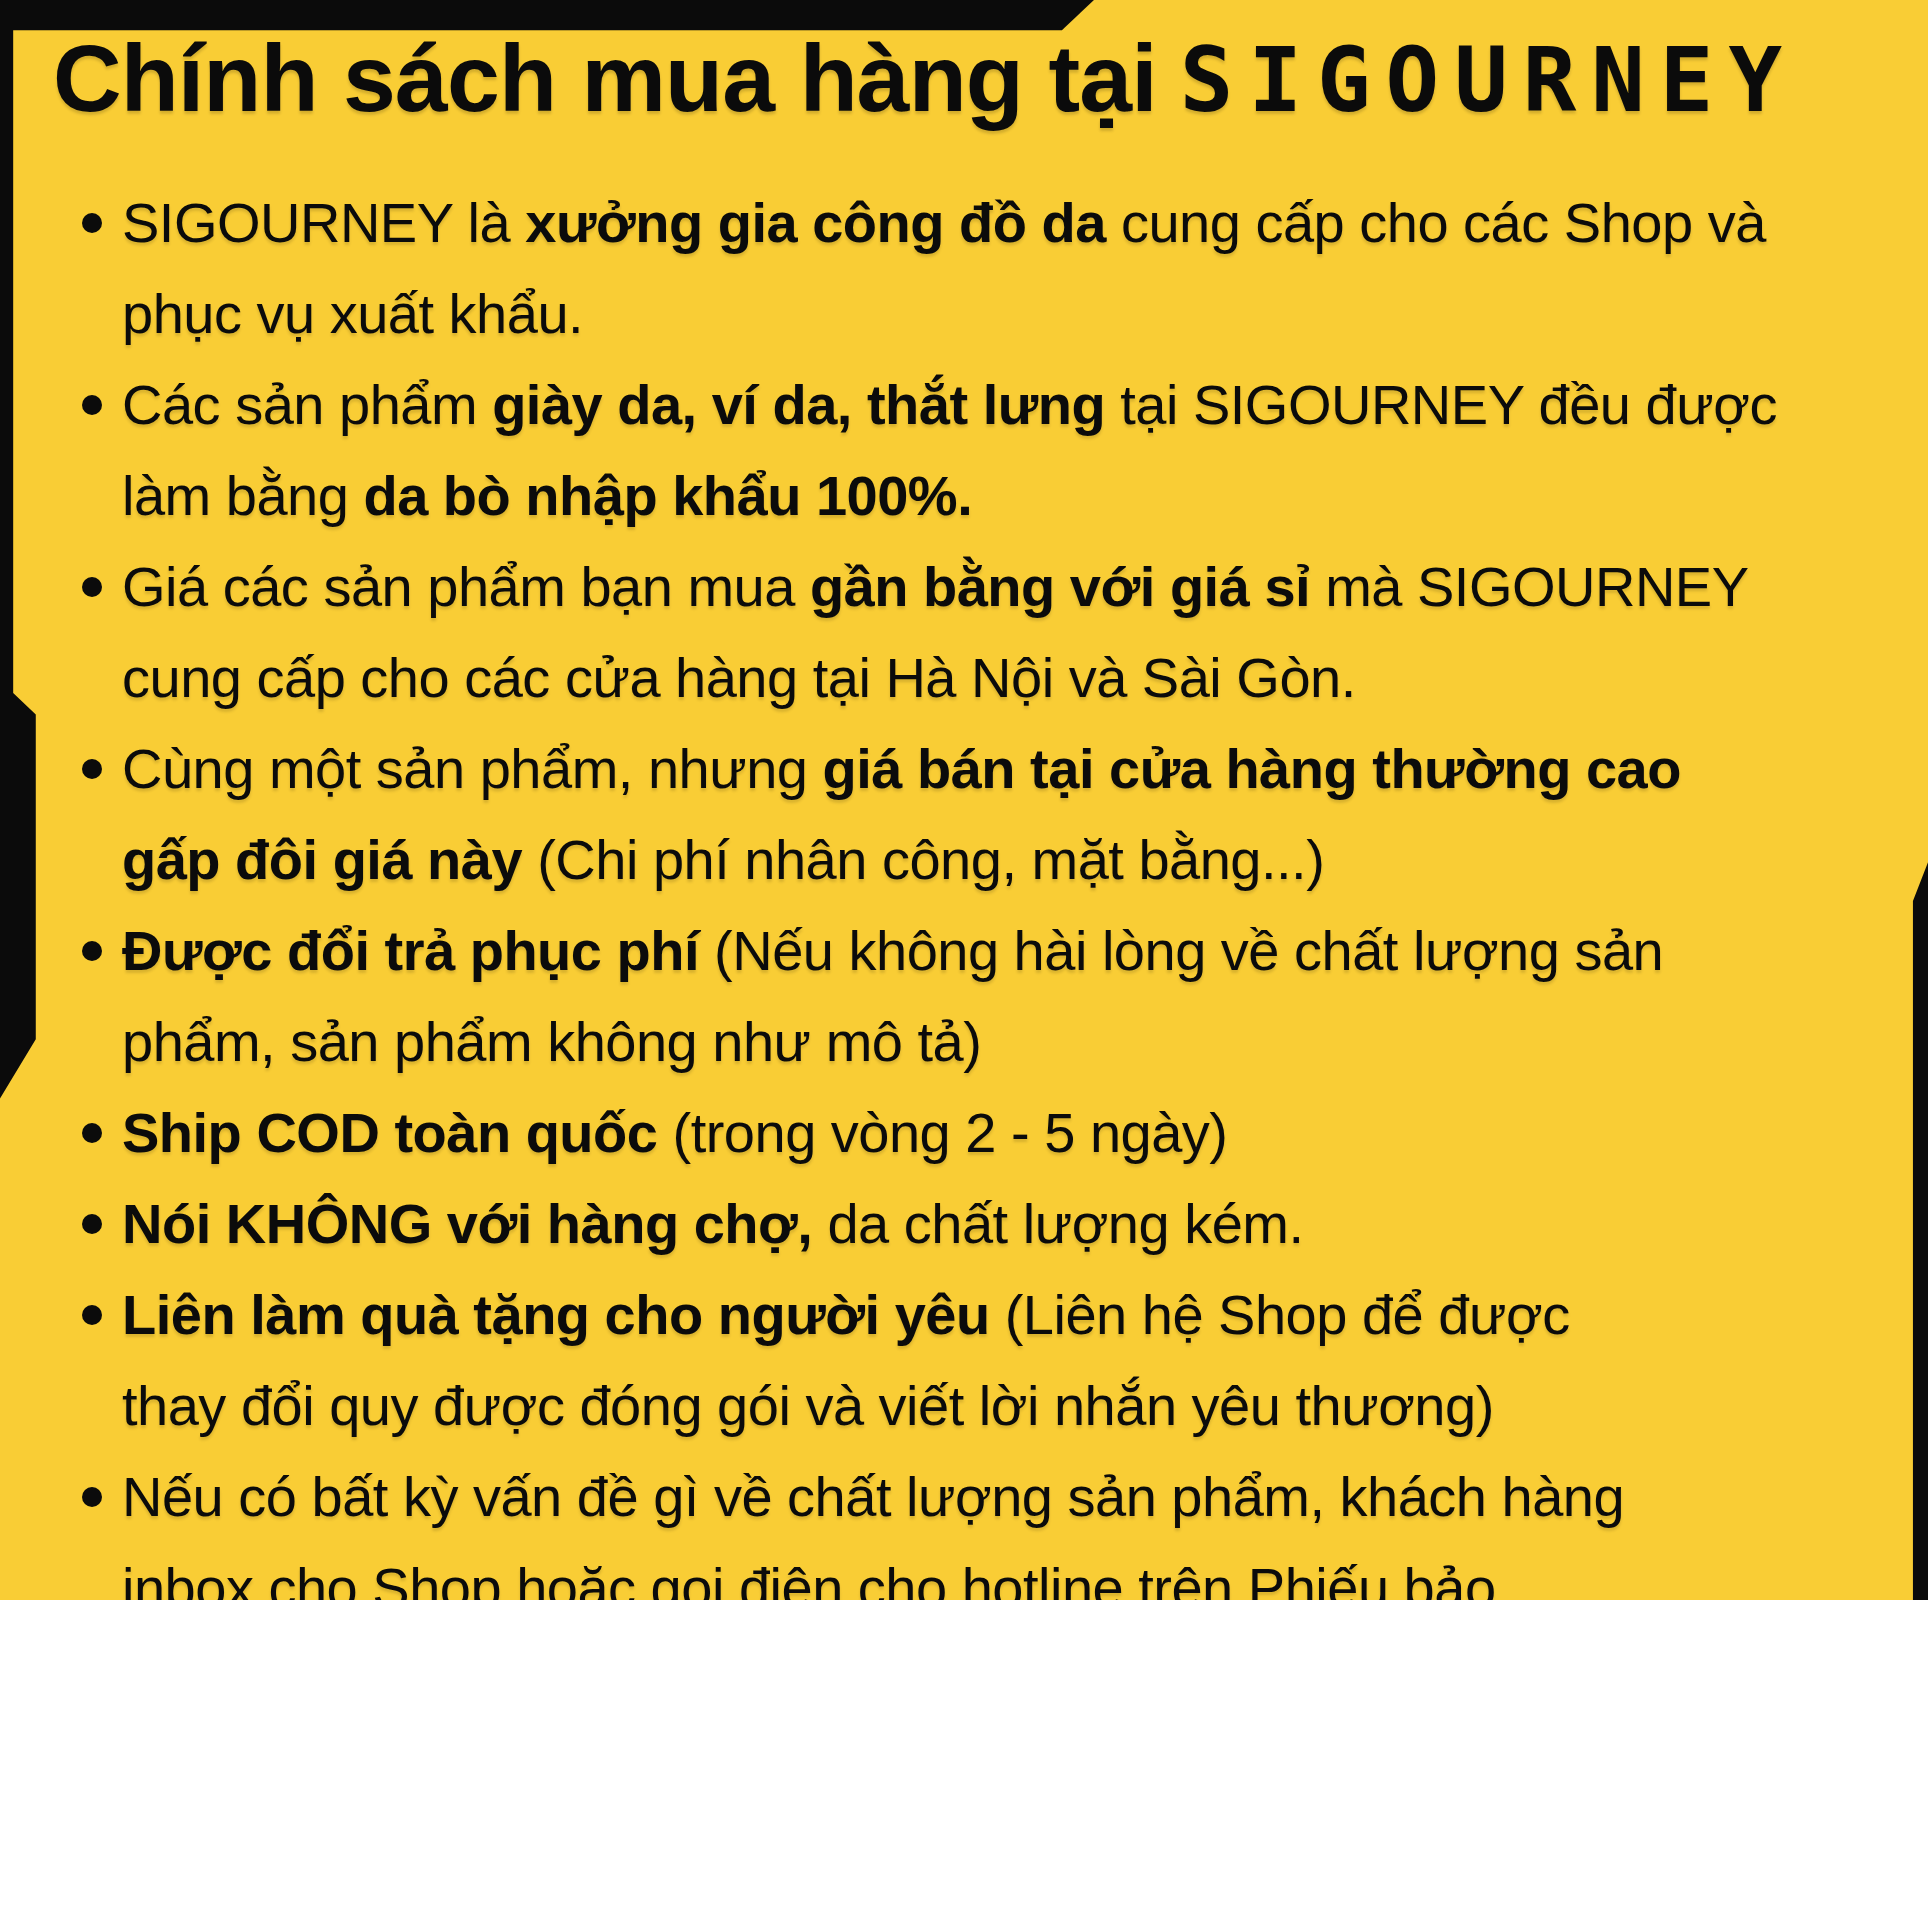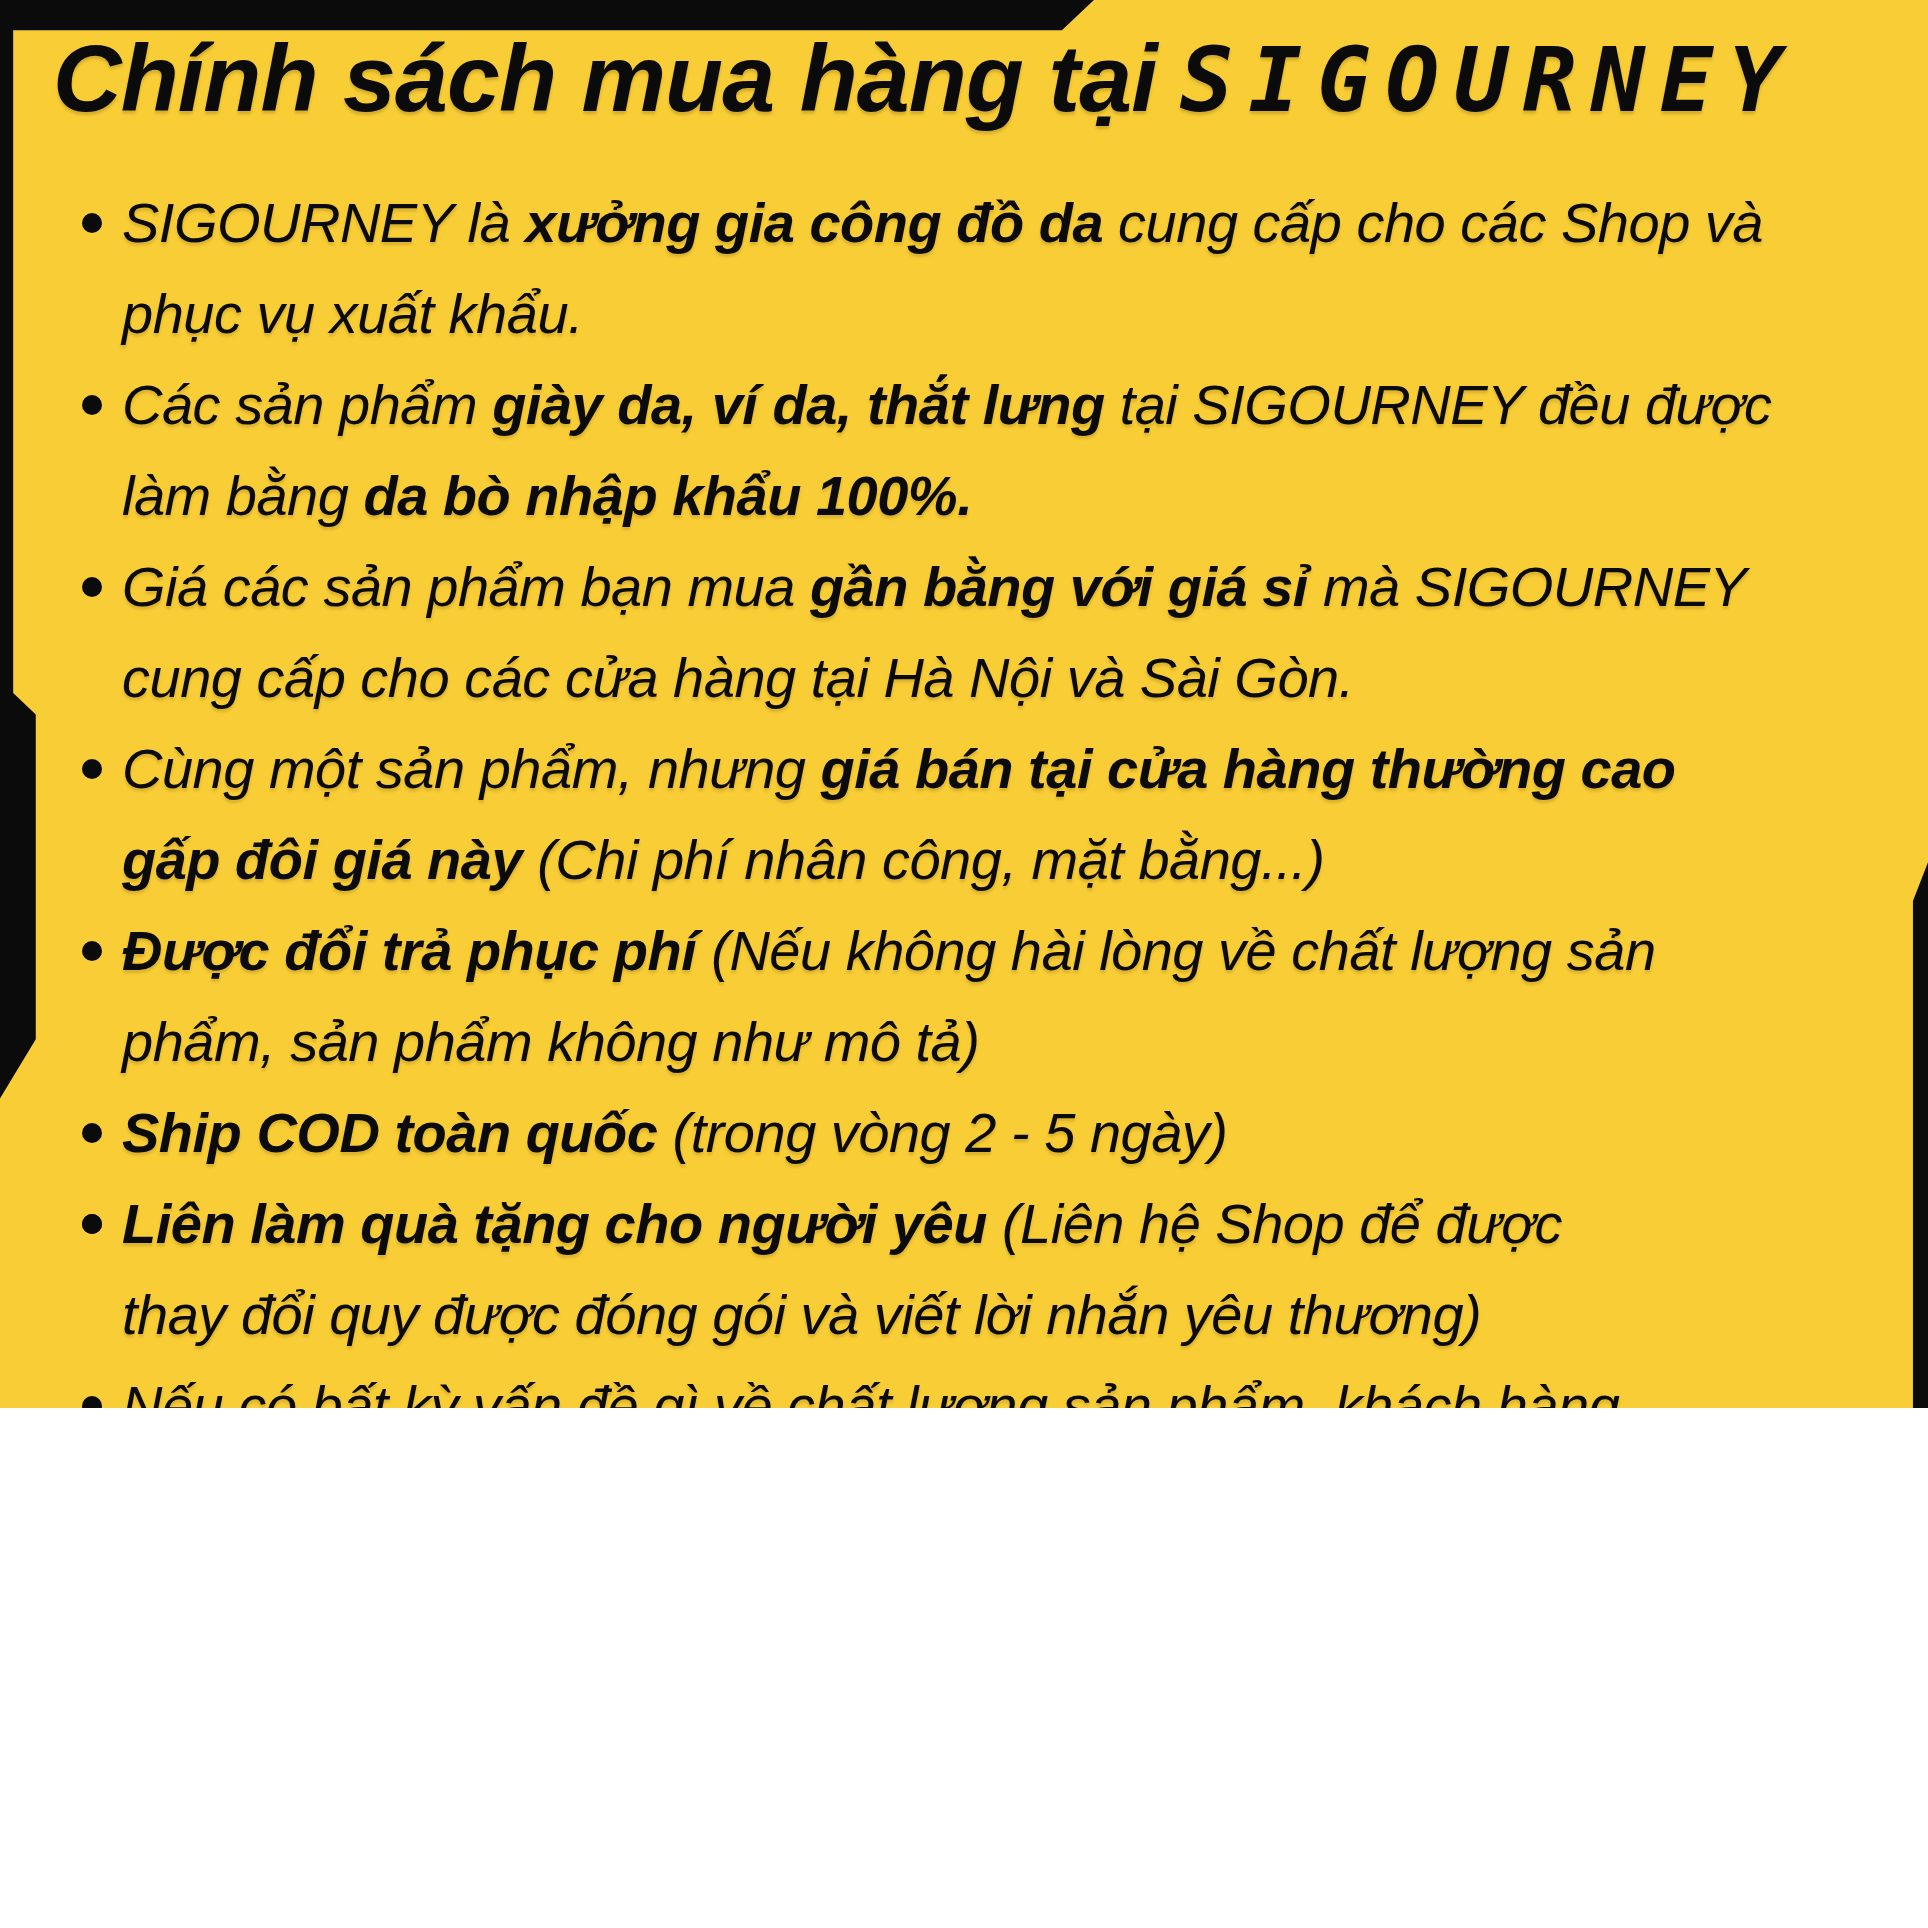--- a/index.html
+++ b/index.html
@@ -3,26 +3,25 @@
 <meta charset="utf-8">
 <style>
   html, body {
     margin: 0;
     padding: 0;
     background: #ffffff;
   }
   .canvas {
     position: relative;
     width: 1928px;
-    height: 1408px;
+    height: 1600px;
     background: var(--bg, #F9CD35);
     overflow: hidden;
     font-family: "Liberation Sans", sans-serif;
     color: var(--ink, #0B0B0B);
-    font-style: italic;
   }
   svg.decor {
     position: absolute;
     left: 0; top: 0;
     width: 1928px; height: 1928px;
     display: block;
     pointer-events: none;
   }
   svg.decor polygon { fill: var(--ink, #0B0B0B); }
 
@@ -100,21 +99,21 @@
 phục vụ xuất khẩu.</span></span></li>
       <li><span class="dot"></span><span><span class="seg r">Các sản phẩm </span><span class="seg b">giày da, ví da, thắt lưng</span><span class="seg r"> tại SIGOURNEY đều được
 làm bằng </span><span class="seg b">da bò nhập khẩu 100%.</span></span></li>
       <li><span class="dot"></span><span><span class="seg r">Giá các sản phẩm bạn mua </span><span class="seg b">gần bằng với giá sỉ</span><span class="seg r"> mà SIGOURNEY
 cung cấp cho các cửa hàng tại Hà Nội và Sài Gòn.</span></span></li>
       <li><span class="dot"></span><span><span class="seg r">Cùng một sản phẩm, nhưng </span><span class="seg b">giá bán tại cửa hàng thường cao
 gấp đôi giá này</span><span class="seg r"> (Chi phí nhân công, mặt bằng...)</span></span></li>
       <li><span class="dot"></span><span><span class="seg b">Được đổi trả phục phí</span><span class="seg r"> (Nếu không hài lòng về chất lượng sản
 phẩm, sản phẩm không như mô tả)</span></span></li>
       <li><span class="dot"></span><span><span class="seg b">Ship COD toàn quốc</span><span class="seg r"> (trong vòng 2 - 5 ngày)</span></span></li>
-      <li><span class="dot"></span></li>
+      <li><span class="dot"></span><span><span class="seg b">Nói KHÔNG với hàng chợ,</span><span class="seg r"> da chất lượng kém.</span></span></li>
       <li><span class="dot"></span><span><span class="seg b">Liên làm quà tặng cho người yêu</span><span class="seg r"> (Liên hệ Shop để được
 thay đổi quy được đóng gói và viết lời nhắn yêu thương)</span></span></li>
       <li><span class="dot"></span><span><span class="seg r">Nếu có bất kỳ vấn đề gì về chất lượng sản phẩm, khách hàng
 inbox cho Shop hoặc gọi điện cho hotline trên Phiếu bảo
 hành sản phẩm.</span></span></li>
     </ul>
 
 </div>
 
 

